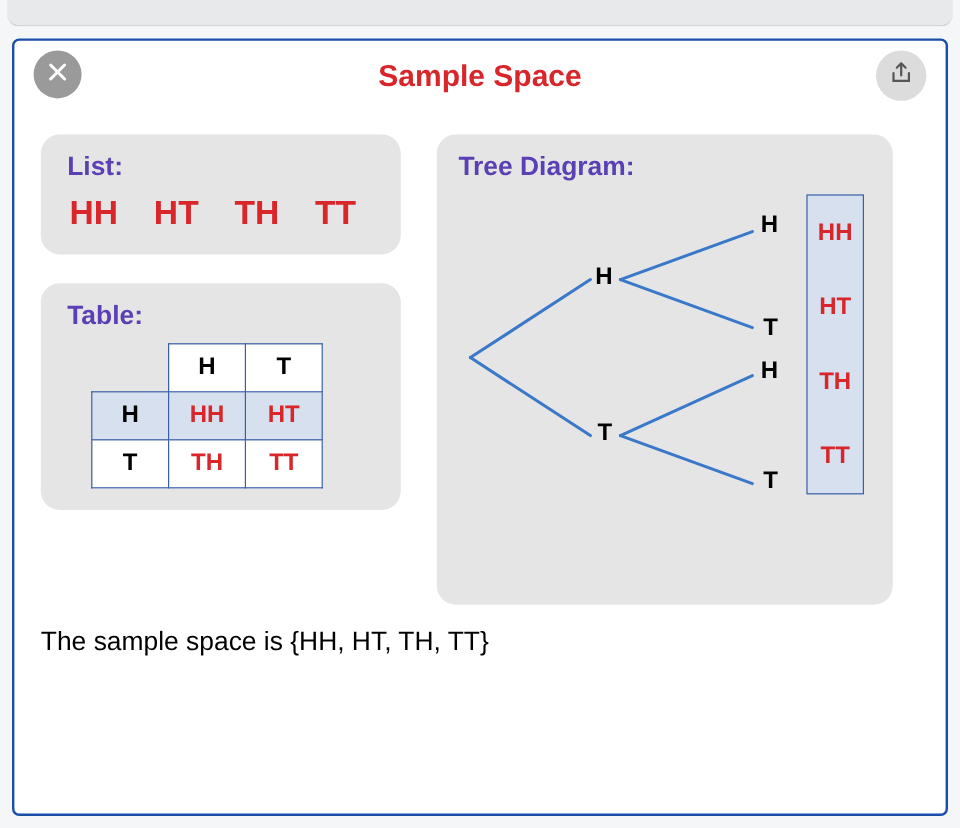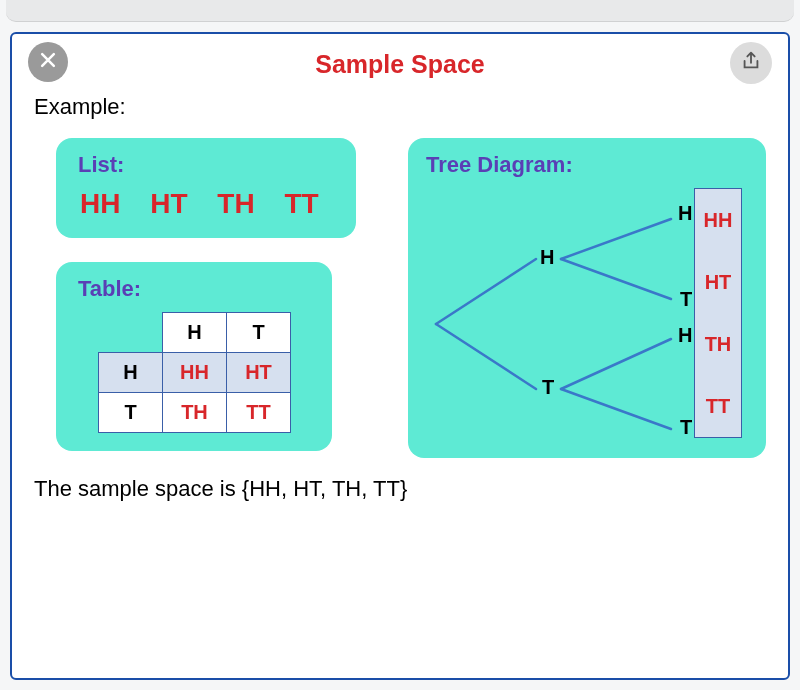--- a/index.html
+++ b/index.html
@@ -68,28 +68,27 @@
   .example-txt { font-size: 22px; line-height: 1.35; }
   .legend { font-size: 22px; margin-top: 2px; }
   .panels {
     margin-top: 18px;
     display: flex;
     gap: 30px;
     align-items: flex-start;
   }
   .left-col { display: flex; flex-direction: column; gap: 24px; }
   .panel {
-    background: #5eead4;
+    background: #e5e5e5;
     border-radius: 16px;
     padding: 14px 22px 18px 22px;
-    margin-left: 22px;
   }
   .panel.list { width: 300px; }
-  .panel.table { width: 276px; }
-  .panel.tree { width: 380px; height: 320px; position: relative; padding: 14px 14px 14px 18px; }
+  .panel.table { width: 300px; }
+  .panel.tree { width: 380px; height: 392px; position: relative; padding: 14px 14px 14px 18px; }
   .panel-label {
     font-size: 22px;
     font-weight: bold;
     color: #5a3fb5;
     margin-bottom: 10px;
   }
   .list-items {
     font-size: 28px;
     font-weight: bold;
     color: #d8262a;
@@ -154,21 +153,20 @@
       <span>
         <svg viewBox="0 0 24 24">
             <path d="M12 3 L12 14 M12 3 L8 7 M12 3 L16 7" stroke="#565656" stroke-width="2" stroke-linecap="round" fill="none"></path>
             <path d="M5 12 v7 h14 v-7" stroke="#565656" stroke-width="2" fill="none" stroke-linecap="round"></path>
           </svg>
       </span>
     </div>
   </div>
 
 
-  <p class="example-lbl">Example:</p>
 
   <div class="panels">
     <div class="left-col">
 
       <div class="panel list">
         <div class="panel-label">List:</div>
         <div class="list-items">HH   HT   TH   TT</div>
       </div>
 
       <div class="panel table">

